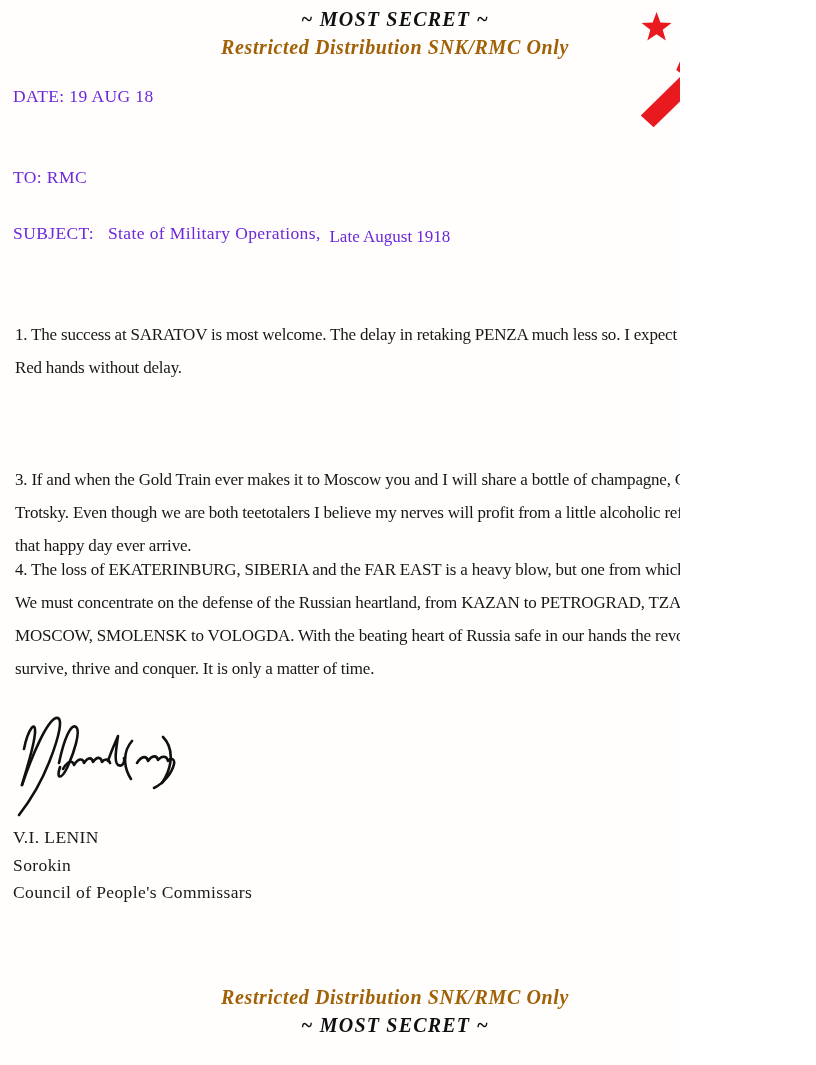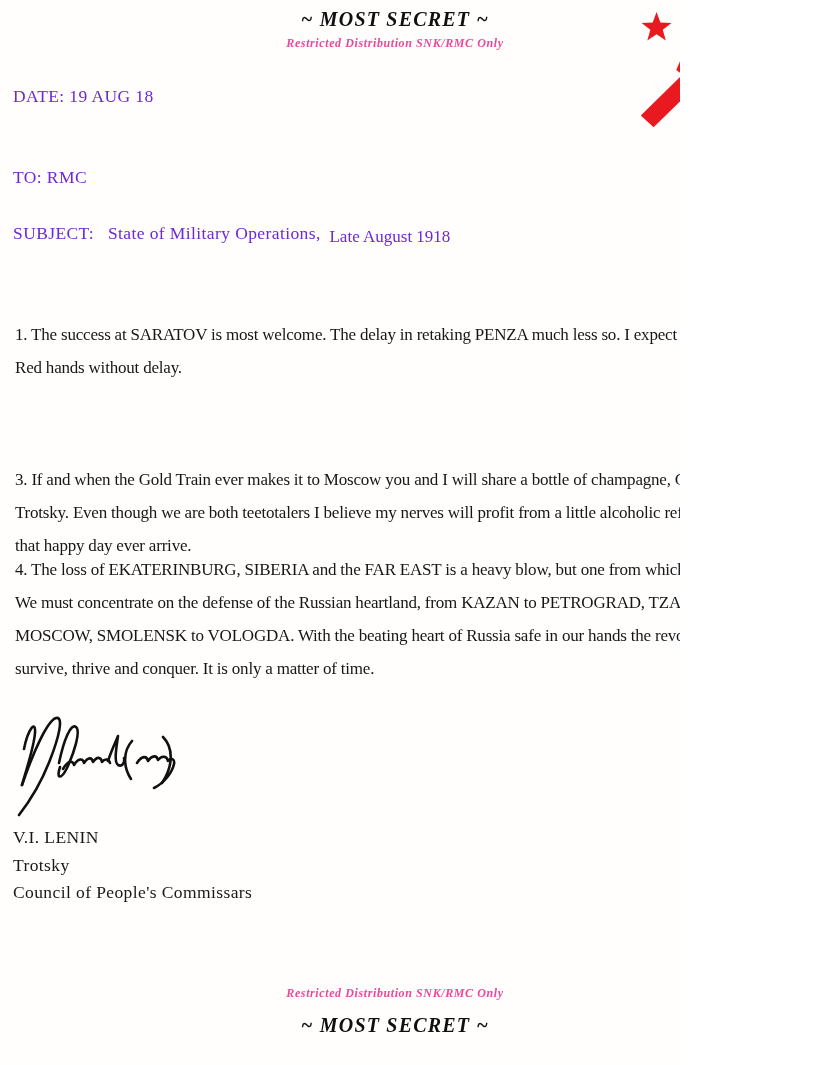--- a/index.html
+++ b/index.html
@@ -12,21 +12,21 @@
     overflow:hidden;
   }
   
   .center-band{position:absolute;left:0;width:790px;text-align:center;}
   .classify{
     font-weight:bold;font-style:italic;
     font-size:20px;letter-spacing:1.2px;color:#101010;
   }
   .distrib{
     font-weight:bold;font-style:italic;
-    font-size:12px;letter-spacing:0.6px;color:#ec4899;
+    font-size:20px;letter-spacing:0.6px;color:#a16207;
   }
   .hdr-top{top:8px;}
   .hdr-sub{top:36px;}
   .ftr-distrib{top:986px;}
   .ftr-bottom{top:1014px;}
 
   
   .emblem{position:absolute;left:627px;top:5px;width:133px;height:146px;}
 
   
@@ -109,20 +109,20 @@
       <path d="M52,66 C58,56 62,58 63,62 C67,55 72,55 73,60 C77,54 81,54 82,59 C86,53 90,54 91,59 C94,55 98,56 99,60"></path>
       <path d="M97,58 C101,46 105,38 107,33 C105,47 103,59 107,62 C111,64 114,60 113,55"></path>
       <path d="M120,76 C112,64 112,48 121,38"></path>
       <path d="M126,60 C131,52 136,53 137,58 C141,52 146,52 147,57 C151,52 156,53 157,58 C160,54 164,56 163,61 C161,70 153,80 143,85"></path>
       <path d="M152,34 C162,44 163,62 151,80"></path>
     </svg>
   </div>
 
   <div class="signer">
     <div>V.I. LENIN</div>
-    <div>Trotsky</div>
+    <div>Sorokin</div>
     <div>Council of People's Commissars</div>
   </div>
 
   <div class="center-band ftr-distrib distrib">Restricted Distribution SNK/RMC Only</div>
   <div class="center-band ftr-bottom classify">~ MOST SECRET ~</div>
 
 </div>
 
 </body></html>

